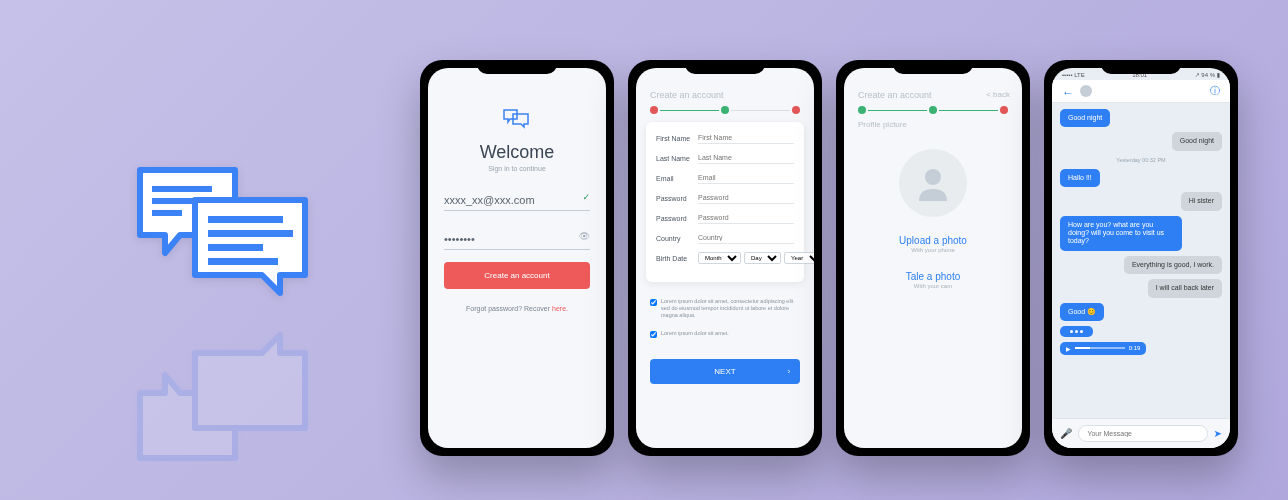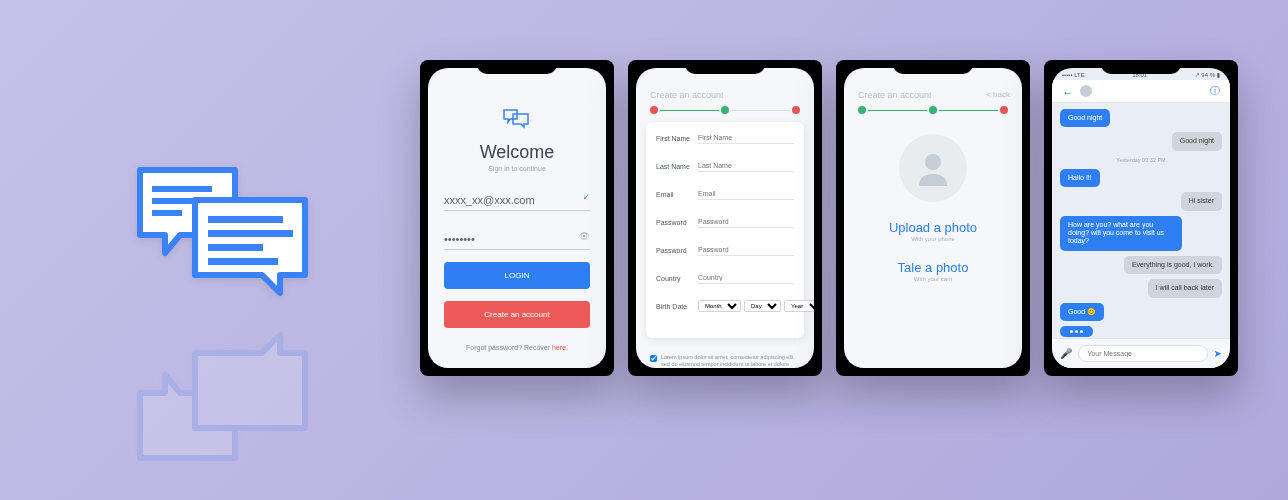--- a/index.html
+++ b/index.html
@@ -23,23 +23,23 @@
   }
   .phones {
     position: absolute;
     left: 420px;
     top: 60px;
     display: flex;
     gap: 14px;
   }
   .phone {
     width: 194px;
-    height: 316px;
+    height: 396px;
     background: #000;
-    border-radius: 8px;
+    border-radius: 22px;
     padding: 8px;
     box-shadow: 0 20px 40px rgba(0,0,0,0.25);
     position: relative;
   }
   .phone-screen {
     width: 100%;
     height: 100%;
     background: #f5f7fa;
     border-radius: 20px;
     overflow: hidden;
@@ -76,36 +76,36 @@
 
   
   .create-header { font-size: 9px; color: #b8c0c9; padding: 22px 14px 6px; }
   .progress-bar { display: flex; align-items: center; padding: 0 14px; gap: 2px; }
   .prog-dot { width: 8px; height: 8px; border-radius: 50%; }
   .prog-green { background: #3bb273; }
   .prog-red { background: #e25757; }
   .prog-line { flex: 1; height: 1px; background: #3bb273; }
   .prog-line-off { flex: 1; height: 1px; background: #d9dee3; }
   .form-card { background: #fff; margin: 8px 10px; border-radius: 6px; padding: 10px; box-shadow: 0 2px 8px rgba(0,0,0,0.08); }
-  .form-row { display: flex; align-items: center; justify-content: space-between; margin-bottom: 16px; }
+  .form-row { display: flex; align-items: center; justify-content: space-between; margin-bottom: 8px; }
   .form-label { font-size: 7px; color: #4a5560; flex: 0 0 42px; }
   .form-input { flex: 1; border: none; border-bottom: 1px solid #e1e6eb; font-size: 7px; color: #a8b2bd; padding: 2px 0; outline: none; }
   .form-selects { display: flex; gap: 3px; flex: 1; }
   .mini-select { font-size: 6px; border: 1px solid #cfd6dd; border-radius: 2px; padding: 1px 2px; background: #fff; }
   .terms { font-size: 5.5px; color: #8a94a0; margin: 8px 14px 3px; display: flex; gap: 4px; align-items: flex-start; line-height: 1.3; }
   .terms input { width: 7px; height: 7px; margin-top: 1px; flex-shrink: 0; }
   .next-btn { background: #2d7ff3; color: #fff; border: none; border-radius: 4px; margin: 18px 14px 20px; padding: 8px; font-size: 8px; display: flex; justify-content: center; align-items: center; position: relative; cursor: pointer; }
   .next-btn .arrow { position: absolute; right: 10px; font-size: 7px; }
 
   
   .back-link { position: absolute; right: 12px; top: 22px; font-size: 8px; color: #b8c0c9; }
   .profile-sub { font-size: 8px; color: #b8c0c9; padding: 6px 14px 0; }
   .avatar-circle { width: 68px; height: 68px; border-radius: 50%; background: #e8ecef; margin: 20px auto 0; display: flex; align-items: center; justify-content: center; }
   .upload-link { text-align: center; margin-top: 18px; }
-  .upload-link .title { font-size: 13px; color: #2d7ff3; }
+  .upload-link .title { font-size: 10px; color: #2d7ff3; }
   .upload-link .sub { font-size: 6px; color: #a8b2bd; margin-top: 1px; }
   .finish-btn { background: #2d7ff3; color: #fff; border: none; border-radius: 4px; margin: auto 14px 14px; padding: 8px; font-size: 8px; cursor: pointer; }
 
   
   .phone4-screen { background: #e8eef4; }
   .status-bar { display: flex; justify-content: space-between; align-items: center; padding: 3px 10px 2px; font-size: 6px; color: #555; }
   .chat-header { display: flex; align-items: center; padding: 4px 10px; gap: 6px; background: #fff; border-bottom: 1px solid #e1e6eb; }
   .chat-back { color: #2d7ff3; font-size: 12px; }
   .chat-avatar-sm { width: 12px; height: 12px; border-radius: 50%; background: #c5cdd6; }
   .chat-info { position: absolute; right: 10px; color: #2d7ff3; font-size: 10px; }
@@ -174,21 +174,20 @@
         <div class="welcome-title">Welcome</div>
         <div class="welcome-sub">Sign in to continue</div>
         <div class="input-line">
           <input type="text" value="xxxx_xx@xxx.com" style="">
           <span class="input-check">✓</span>
         </div>
         <div class="input-line">
           <input type="password" value="********" style="">
           <span class="input-eye">👁</span>
         </div>
-        <button class="btn btn-primary">LOGIN</button>
         <button class="btn btn-danger">Create an account</button>
         <div class="forgot">
           <span>Forgot password?  Recover</span> <span class="here">here.</span>
         </div>
       </div>
     </div>
   </div>
 
   <div class="phone">
     <div class="notch"></div>
@@ -255,20 +254,21 @@
     <div class="phone-screen" style="display:flex;flex-direction:column;">
       <div class="create-header">Create an account</div>
       <div class="back-link">&lt; back</div>
       <div class="progress-bar">
         <div class="prog-dot prog-green"></div>
         <div class="prog-line"></div>
         <div class="prog-dot prog-green"></div>
         <div class="prog-line"></div>
         <div class="prog-dot prog-red"></div>
       </div>
+      <div class="profile-sub">Profile picture</div>
       <div class="avatar-circle">
         <svg width="40" height="40" viewBox="0 0 40 40">
             <circle cx="20" cy="14" r="8" fill="#c5cdd6"></circle>
             <path d="M6 38 Q6 26 20 26 Q34 26 34 38 Z" fill="#c5cdd6"></path>
           </svg>
       </div>
       <div class="upload-link">
         <div class="title">Upload a photo</div>
         <div class="sub">With your phone</div>
       </div>

